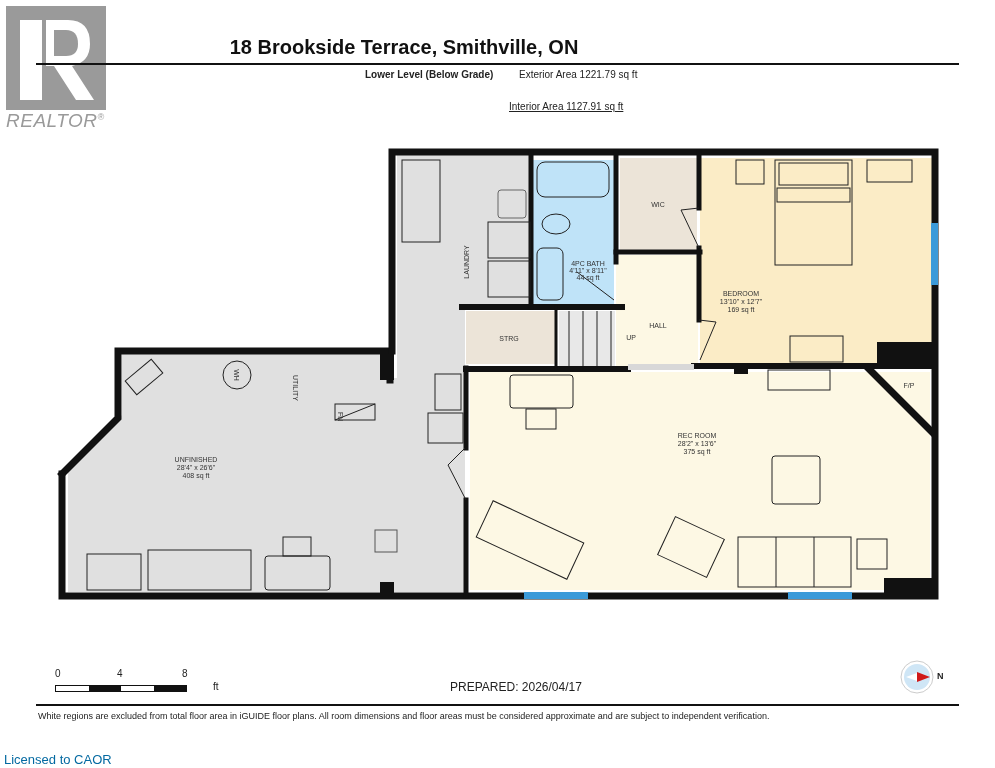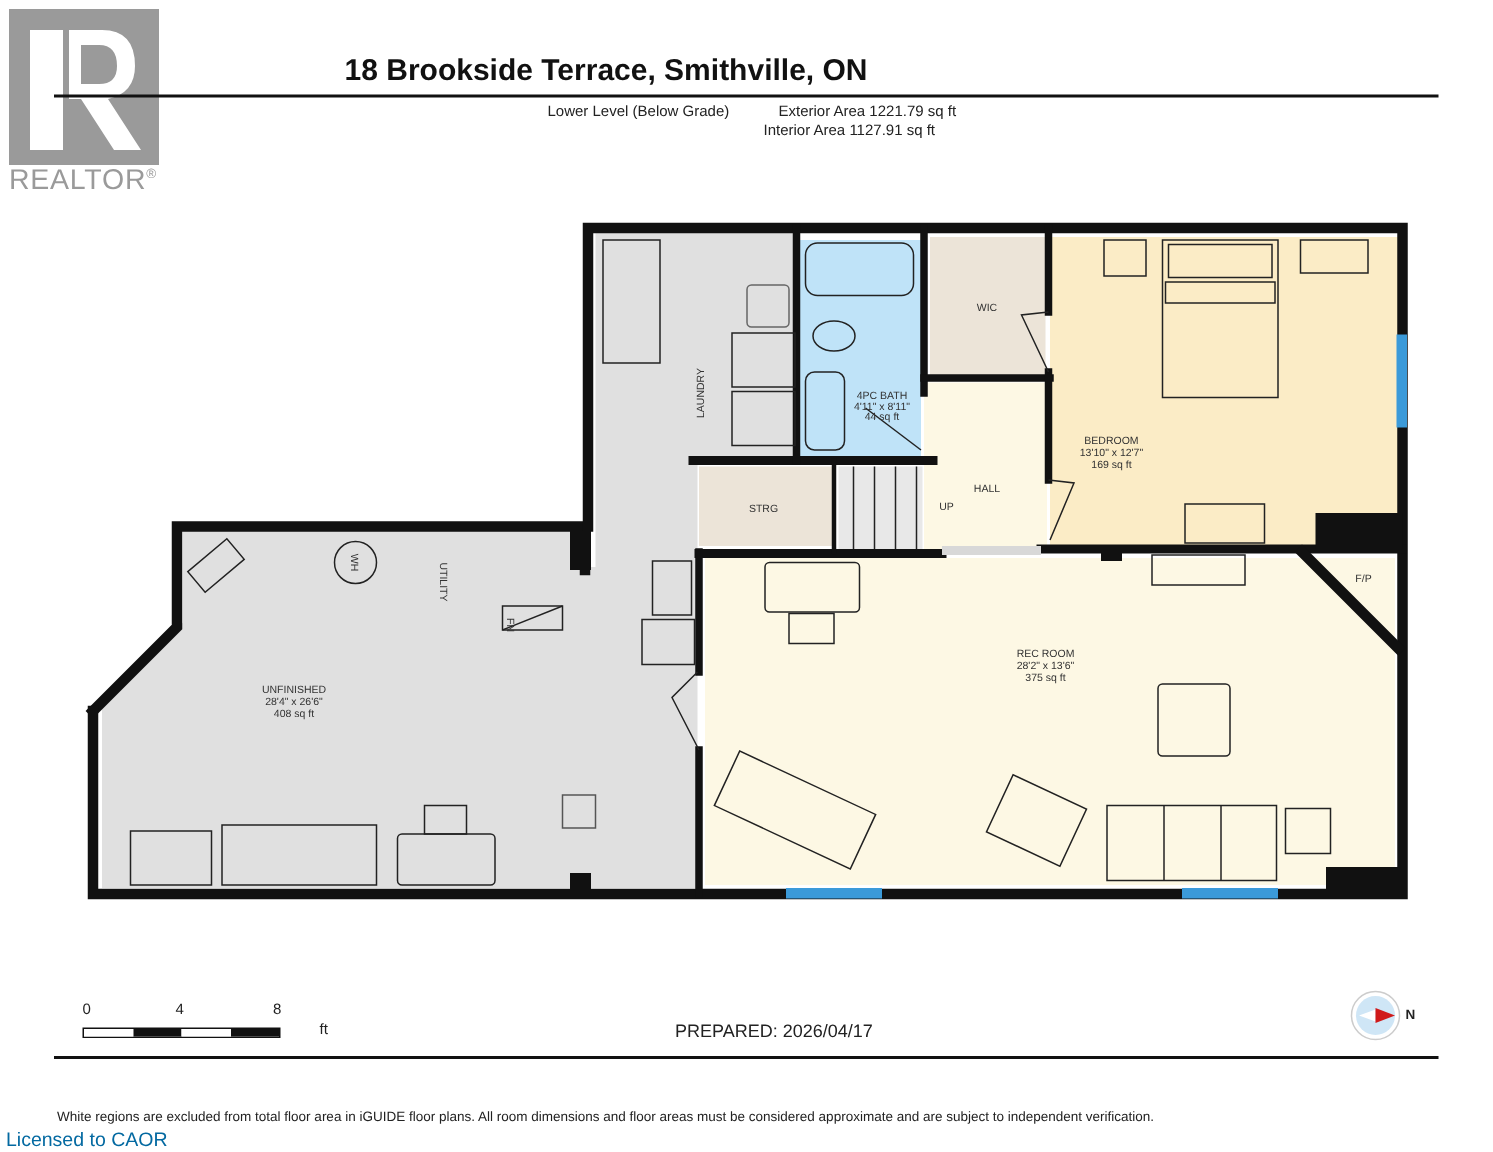--- a/index.html
+++ b/index.html
@@ -1,38 +1,38 @@
 <!DOCTYPE html>
 <html><head>
 <meta charset="utf-8">
 <style>
   html, body { margin: 0; padding: 0; background: #ffffff; }
   body { width: 995px; height: 768px; position: relative; overflow: hidden; font-family: "Liberation Sans", sans-serif; color: #222; }
   .logo { position: absolute; left: 6px; top: 6px; width: 100px; height: 104px; background: #9a9a9a; }
   .logo-r { position: absolute; left: 0; top: 0; }
-  .logo-text { position: absolute; left: 6px; top: 110px; font-size: 19px; letter-spacing: 0.5px; color: #9a9a9a; font-family: "Liberation Sans", sans-serif; }
+  .logo-text { position: absolute; left: 6px; top: 110px; font-size: 19px; letter-spacing: 0.5px; color: #9a9a9a; font-family: "Liberation Sans", sans-serif; font-style: italic; }
   .logo-text sup { font-size: 9px; }
   .title { position: absolute; left: 0; width: 808px; top: 36px; text-align: center; font-size: 20px; font-weight: bold; color: #111; }
   .title-rule { position: absolute; left: 36px; right: 36px; top: 63px; height: 2px; background: #111; }
-  .level { position: absolute; left: 365px; top: 69px; font-size: 10px; font-weight: normal; color: #222; }
+  .level { position: absolute; left: 365px; top: 69px; font-size: 10px; font-weight: bold; color: #222; }
   .area { position: absolute; left: 509px; font-size: 10px; color: #222; }
   .area.ext { top: 69px; padding-left: 10px; }
-  .area.int { top: 82px; }
+  .area.int { top: 101px; text-decoration: underline; }
   .plan { position: absolute; left: 0; top: 0; }
   .room-label { font-family: "Liberation Sans", sans-serif; font-size: 7px; fill: #333; }
   .scale { position: absolute; left: 55px; top: 668px; width: 160px; height: 26px; }
   .scale-num { position: absolute; top: 0; font-size: 10px; color: #222; }
   .scale-bar { position: absolute; left: 0; top: 17px; height: 5px; border: 1px solid #111; width: 130px; display: flex; }
   .scale-bar span { flex: 1; height: 100%; }
   .scale-unit { position: absolute; left: 140px; top: 13px; font-size: 10px; padding-left: 18px; }
   .prepared { position: absolute; left: 450px; top: 680px; font-size: 12px; color: #222; }
   .compass { position: absolute; left: 900px; top: 660px; width: 34px; height: 34px; }
   .compass-n { position: absolute; left: 937px; top: 671px; font-size: 9px; font-weight: bold; }
   .footer-rule { position: absolute; left: 36px; right: 36px; top: 704px; height: 2px; background: #111; }
-  .disclaimer { position: absolute; left: 38px; top: 711px; font-size: 9px; color: #222; margin-top: 28px; }
+  .disclaimer { position: absolute; left: 38px; top: 711px; font-size: 9px; color: #222; }
   .licensed { position: absolute; left: 4px; top: 752px; font-size: 13px; color: #0369a1; }
 </style>
 </head>
 <body>
 
 <div class="logo">
   <svg class="logo-r" width="100" height="104" viewBox="0 0 100 104">
     <rect x="14" y="14" width="22" height="80" fill="#fff"></rect>
     <path d="M40 14 H62 Q84 14 84 38 Q84 56 66 60 L88 94 H70 L48 60 H40 Z" fill="#fff"></path>
     <path d="M48 24 H60 Q72 24 72 38 Q72 50 60 50 H48 Z" fill="#9a9a9a"></path>

